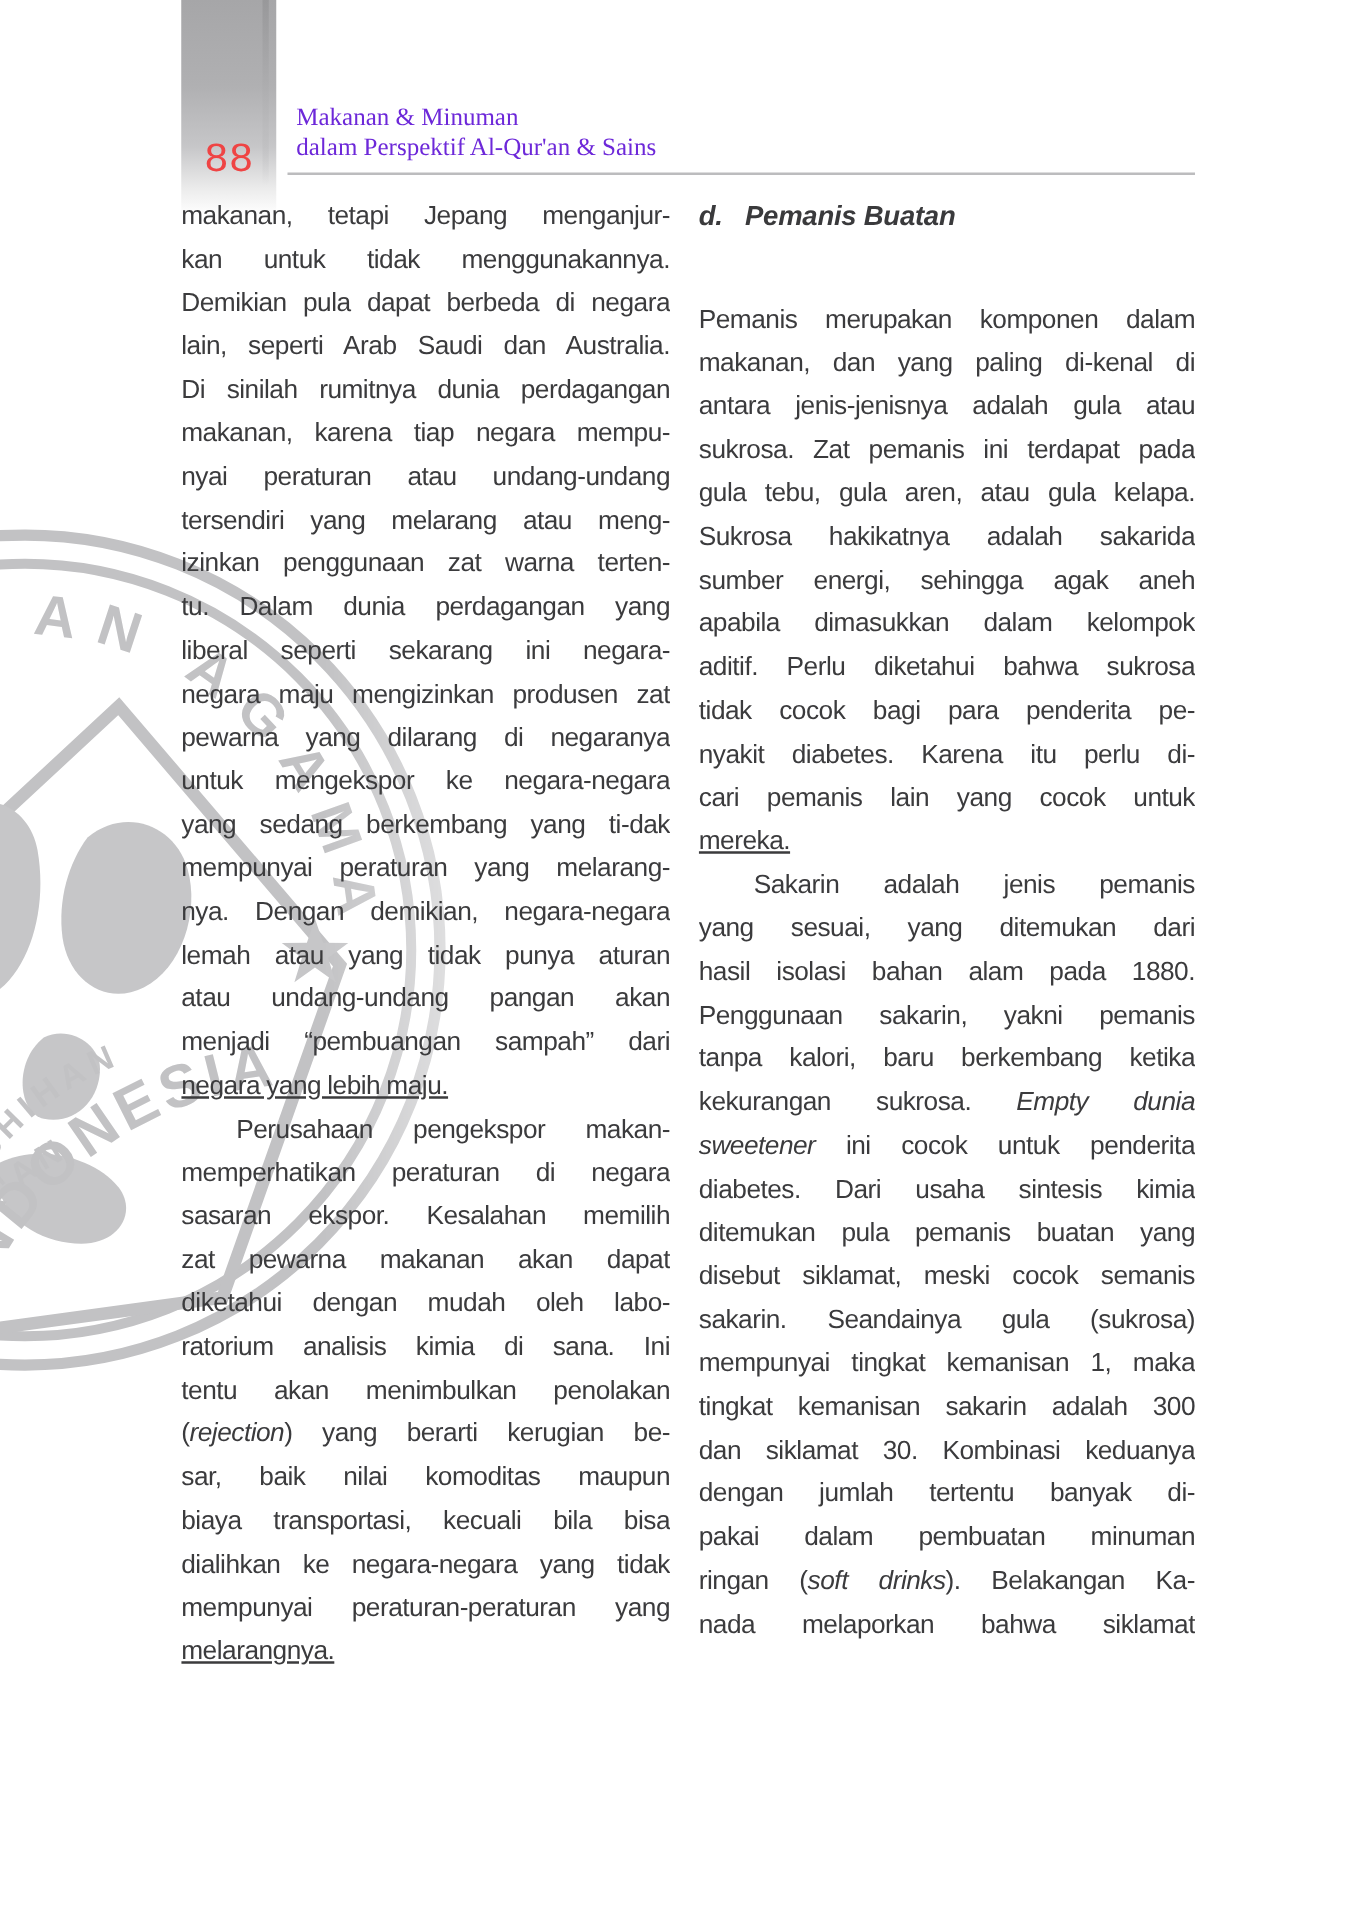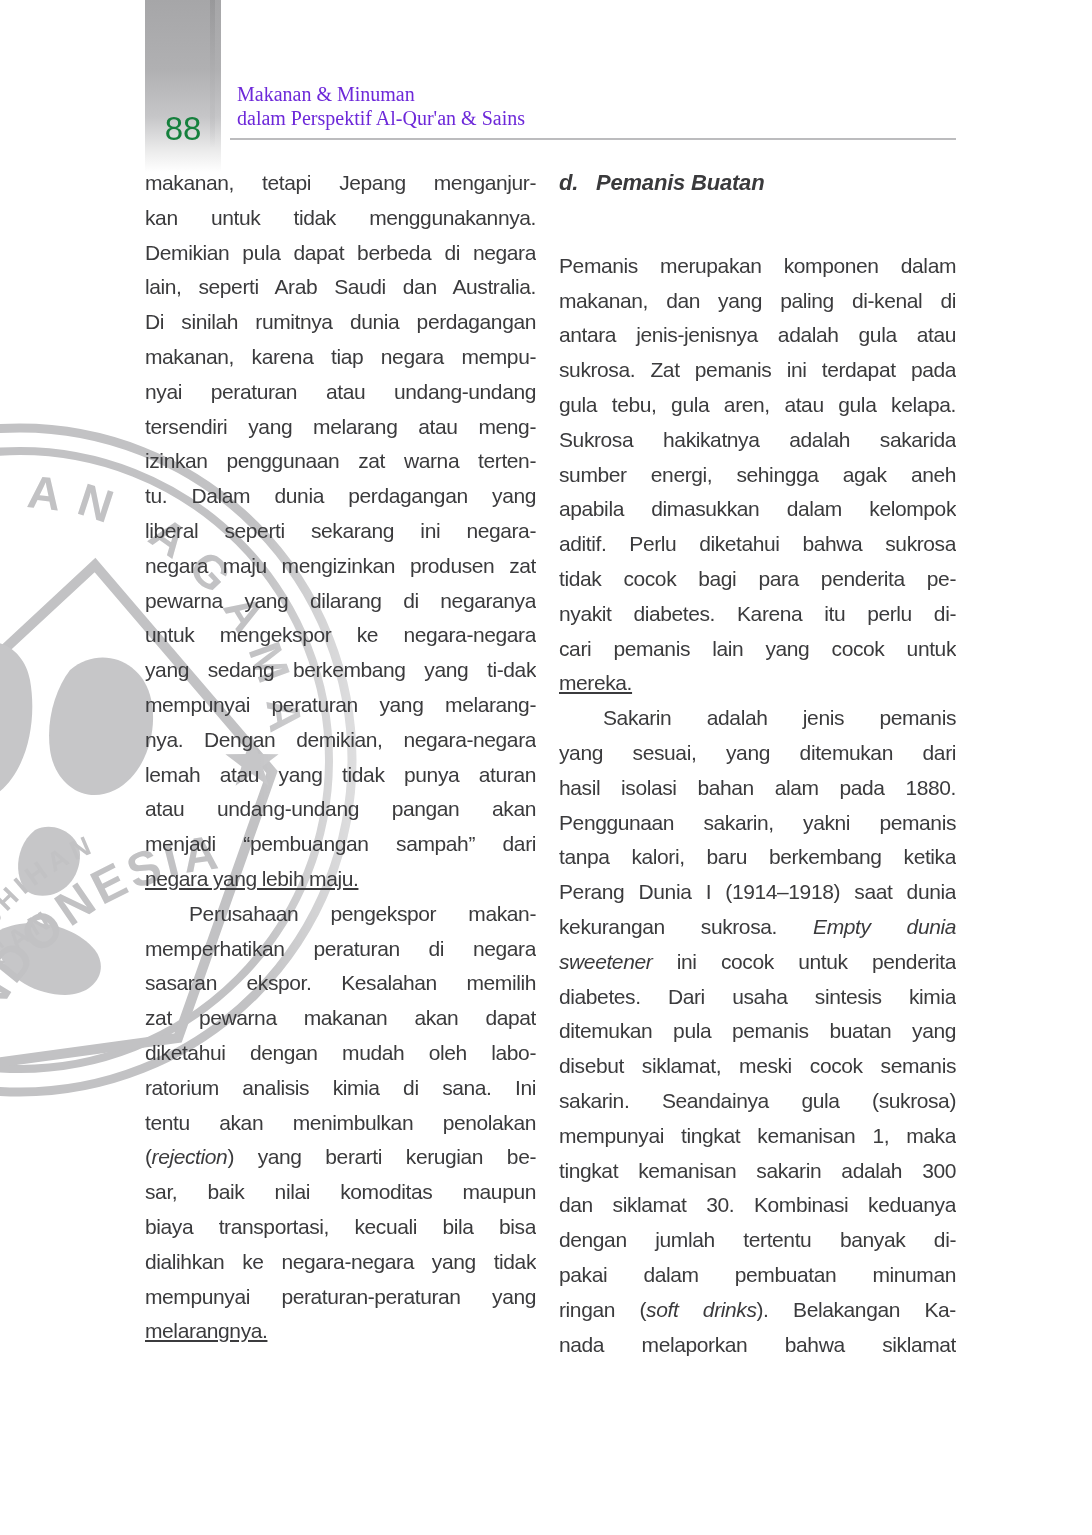--- a/index.html
+++ b/index.html
@@ -9,28 +9,28 @@
 
   
   .wm{position:absolute;left:0;top:0;z-index:0;pointer-events:none;}
 
   
   .grad-bar{position:absolute;left:145px;top:0;width:76px;height:172px;z-index:1;
     background:linear-gradient(180deg,#a6a6a8 0%,#b0b0b2 40%,#c6c6c8 68%,#ececec 88%,#ffffff 100%);}
   .grad-bar .edge{position:absolute;right:6px;top:0;bottom:14%;width:5px;
     background:linear-gradient(180deg,#8f8f91 0%,#b9b9bb 70%,rgba(255,255,255,0) 100%);opacity:.6;}
   .page-number{position:absolute;left:145px;top:110px;width:76px;z-index:2;
-    text-align:center;font-family:Liberation Sans, sans-serif;font-size:33px;color:#15803d;}
+    text-align:center;font-family:Liberation Mono, monospace;font-size:33px;color:#ef4444;}
   .book-title{position:absolute;left:237px;top:82px;z-index:2;
     font-family:"Liberation Serif",serif;font-size:20px;line-height:24px;color:#6d28d9;}
   .head-rule{position:absolute;left:230px;top:138px;width:726px;height:2px;
     background:#bcbcbe;z-index:2;}
 
   
-  .col{position:absolute;top:166px;z-index:2;}
+  .col{position:absolute;top:156px;z-index:2;}
   .col-left{left:145px;width:391px;}
   .col-right{left:559px;width:397px;}
   .line{font-size:21px;line-height:34.8px;height:34.8px;color:#3b3b3d;
     letter-spacing:-0.4px;word-spacing:-0.5px;
     text-align:justify;text-align-last:justify;overflow:hidden;}
   .line.end{text-align-last:left;text-decoration:underline;}
   .line.ind{padding-left:44px;}
   .line em{font-style:italic;}
 
   .heading{display:flex;height:34.8px;line-height:34.8px;margin-bottom:48px;
@@ -151,21 +151,20 @@
         <div class="line"><span>aditif. Perlu diketahui bahwa sukrosa</span></div>
         <div class="line"><span>tidak cocok bagi para penderita pe-</span></div>
         <div class="line"><span>nyakit diabetes. Karena itu perlu di-</span></div>
         <div class="line"><span>cari pemanis lain yang cocok untuk</span></div>
         <div class="line end"><span>mereka.</span></div>
         <div class="line ind"><span>Sakarin adalah jenis pemanis</span></div>
         <div class="line"><span>yang sesuai, yang ditemukan dari</span></div>
         <div class="line"><span>hasil isolasi bahan alam pada 1880.</span></div>
         <div class="line"><span>Penggunaan sakarin, yakni pemanis</span></div>
         <div class="line"><span>tanpa kalori, baru berkembang ketika</span></div>
-        <div class="line"><span>Perang Dunia I (1914–1918) saat dunia</span></div>
         <div class="line"><span>kekurangan sukrosa. </span><em>Empty dunia</em></div>
         <div class="line"><em>sweetener</em><span>  ini cocok untuk penderita</span></div>
         <div class="line"><span>diabetes. Dari usaha sintesis kimia</span></div>
         <div class="line"><span>ditemukan pula pemanis buatan yang</span></div>
         <div class="line"><span>disebut siklamat, meski cocok semanis</span></div>
         <div class="line"><span>sakarin. Seandainya gula (sukrosa)</span></div>
         <div class="line"><span>mempunyai tingkat kemanisan 1, maka</span></div>
         <div class="line"><span>tingkat kemanisan sakarin adalah 300</span></div>
         <div class="line"><span>dan siklamat 30. Kombinasi keduanya</span></div>
         <div class="line"><span>dengan jumlah tertentu banyak di-</span></div>

